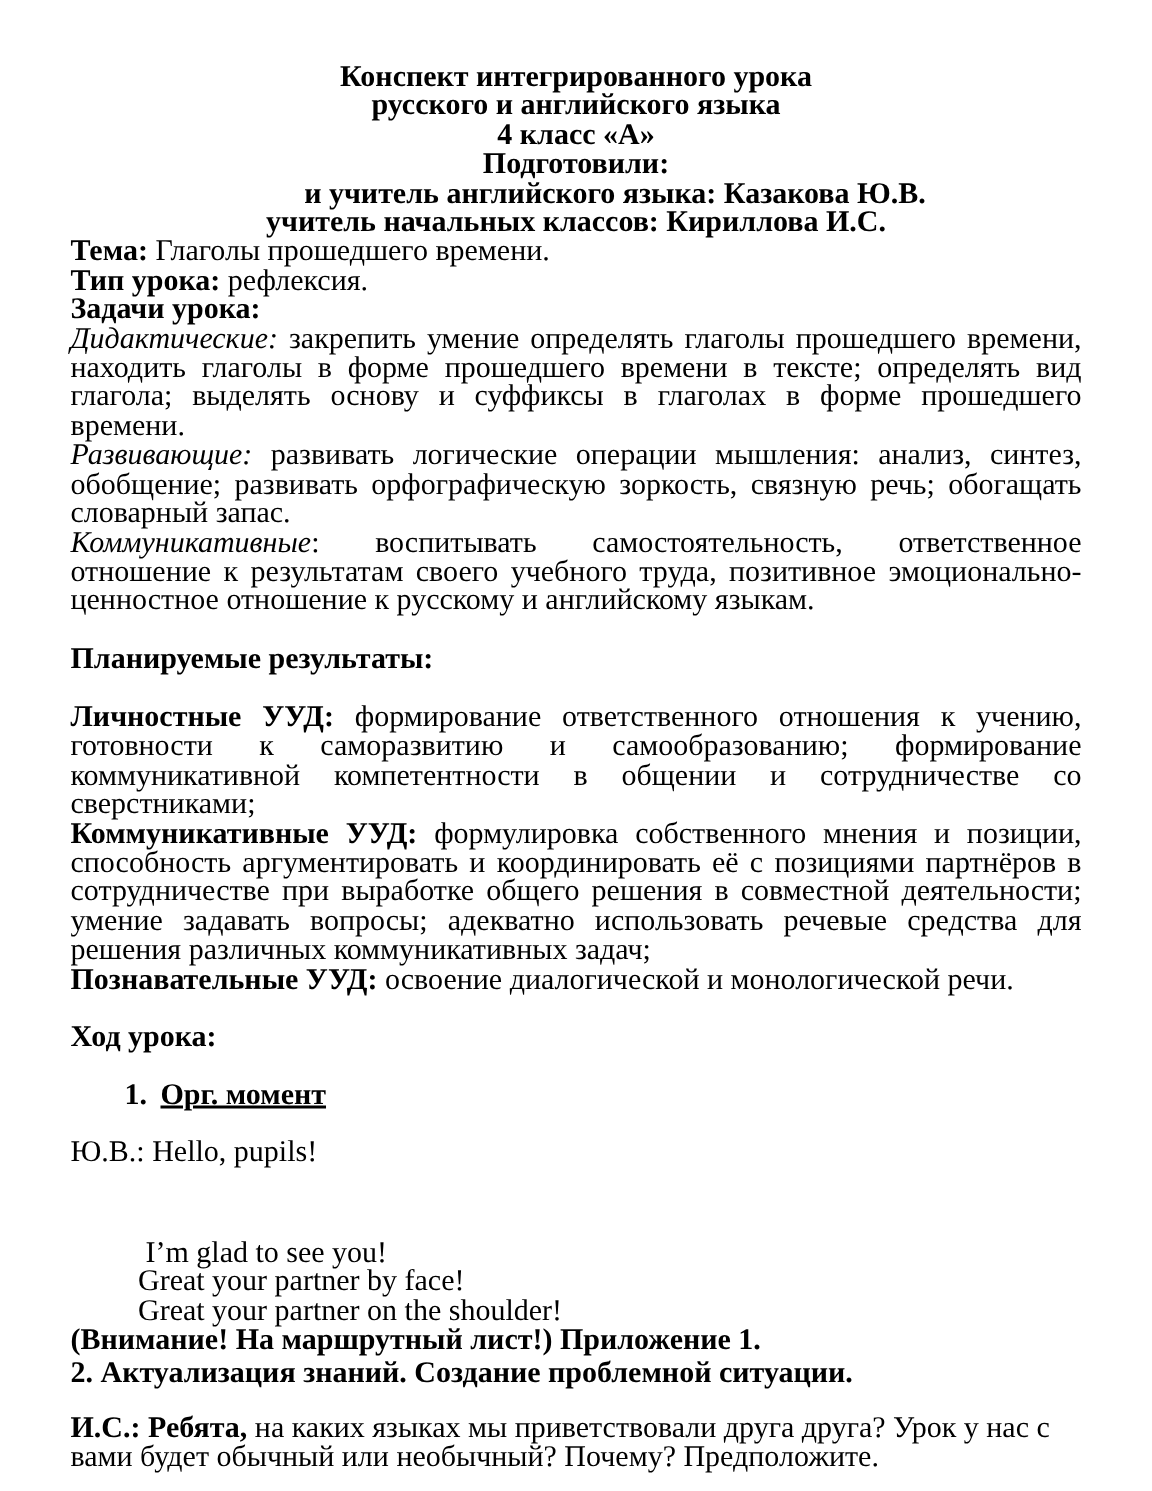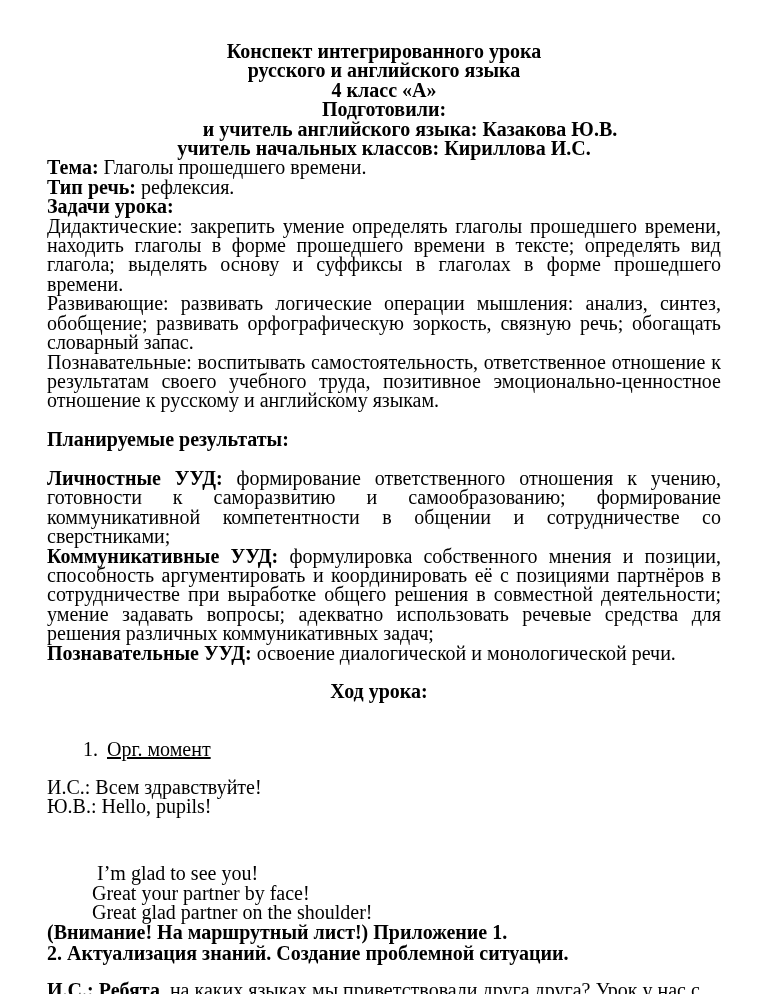--- a/index.html
+++ b/index.html
@@ -11,26 +11,26 @@
   .page {
     position: absolute; left: 47px; top: 42px; width: 674px;
     font-size: 20px; line-height: 19.4px;
   }
   .title-block { text-align: center; font-weight: bold; }
   .title-block .line { display: block; }
   .title-block .line.shift { padding-left: 52px; }
   p { margin: 0; }
   .j { text-align: justify; }
   .b { font-weight: bold; }
-  .i { }
+  .i { font-style: italic; }
   .gap { height: 19.4px; }
   .gap-s { height: 18px; }
   .gap-xs { height: 10px; }
-  .center-h { text-align: center; font-weight: bold; padding-right: 10px; }
-  .list-item { padding-left: 36px; font-weight: normal; margin-top: 19px; }
+  .center-h { text-align: left; font-weight: bold; padding-right: 10px; }
+  .list-item { padding-left: 36px; font-weight: bold; }
   .list-item .num { display: inline-block; width: 24px; }
   .list-item .txt { text-decoration: underline; }
   .indent1 { padding-left: 50px; margin-top: 48px; }
   .indent2 { padding-left: 45px; }
   .after-gap { margin-top: 2px; }
 </style>
 </head>
 <body>
 
 <div class="page">
@@ -41,32 +41,32 @@
     <span class="line">4 класс «А»</span>
     <span class="line">Подготовили:</span>
     <span class="line shift">и учитель английского языка: Казакова Ю.В.</span>
     <span class="line">учитель начальных классов: Кириллова И.С.</span>
   </div>
 
   <p>
     <span class="b">Тема:</span><span> Глаголы прошедшего времени.</span>
   </p>
   <p>
-    <span class="b">Тип речь:</span><span> рефлексия.</span>
+    <span class="b">Тип урока:</span><span> рефлексия.</span>
   </p>
   <p class="b">Задачи урока:</p>
 
   <p class="j">
     <span class="i">Дидактические:</span><span> закрепить умение определять глаголы прошедшего времени, находить глаголы в форме прошедшего времени в тексте; определять вид глагола; выделять основу и суффиксы в глаголах в форме прошедшего времени.</span>
   </p>
   <p class="j">
     <span class="i">Развивающие:</span><span> развивать логические операции мышления: анализ, синтез, обобщение; развивать орфографическую зоркость, связную речь; обогащать словарный запас.</span>
   </p>
   <p class="j">
-    <span class="i">Познавательные</span><span>: воспитывать самостоятельность, ответственное отношение к результатам своего учебного труда, позитивное эмоционально-ценностное отношение к русскому и английскому языкам.</span>
+    <span class="i">Коммуникативные</span><span>: воспитывать самостоятельность, ответственное отношение к результатам своего учебного труда, позитивное эмоционально-ценностное отношение к русскому и английскому языкам.</span>
   </p>
 
   <div class="gap"></div>
   <p class="b">Планируемые результаты:</p>
   <div class="gap"></div>
 
   <p class="j">
     <span class="b">Личностные УУД:</span><span> формирование ответственного отношения к учению, готовности к саморазвитию и самообразованию; формирование коммуникативной компетентности в общении и сотрудничестве со сверстниками;</span>
   </p>
   <p class="j">
@@ -78,25 +78,24 @@
 
   <div class="gap"></div>
   <p class="center-h">Ход урока:</p>
   <div class="gap"></div>
 
   <p class="list-item">
     <span class="num">1.</span><span class="txt">Орг. момент</span>
   </p>
   <div class="gap-s"></div>
 
-  <p>И.С.: Всем здравствуйте!</p>
   <p>Ю.В.: Hello, pupils!</p>
   <p class="indent1">I’m glad to see you!</p>
   <p class="indent2">Great your partner by face!</p>
-  <p class="indent2">Great glad partner on the shoulder!</p>
+  <p class="indent2">Great your partner on the shoulder!</p>
   <p class="b">(Внимание! На маршрутный лист!) Приложение 1.</p>
   <p class="b after-gap">2. Актуализация знаний. Создание проблемной ситуации.</p>
 
   <div class="gap-s"></div>
 
   <p>
     <span class="b">И.С.:</span><span class="b"> Ребята,</span><span> на каких языках мы приветствовали друга друга?  Урок у нас с вами будет обычный или необычный? Почему? Предположите.</span>
   </p>
   <div class="gap-xs"></div>
   <p>

